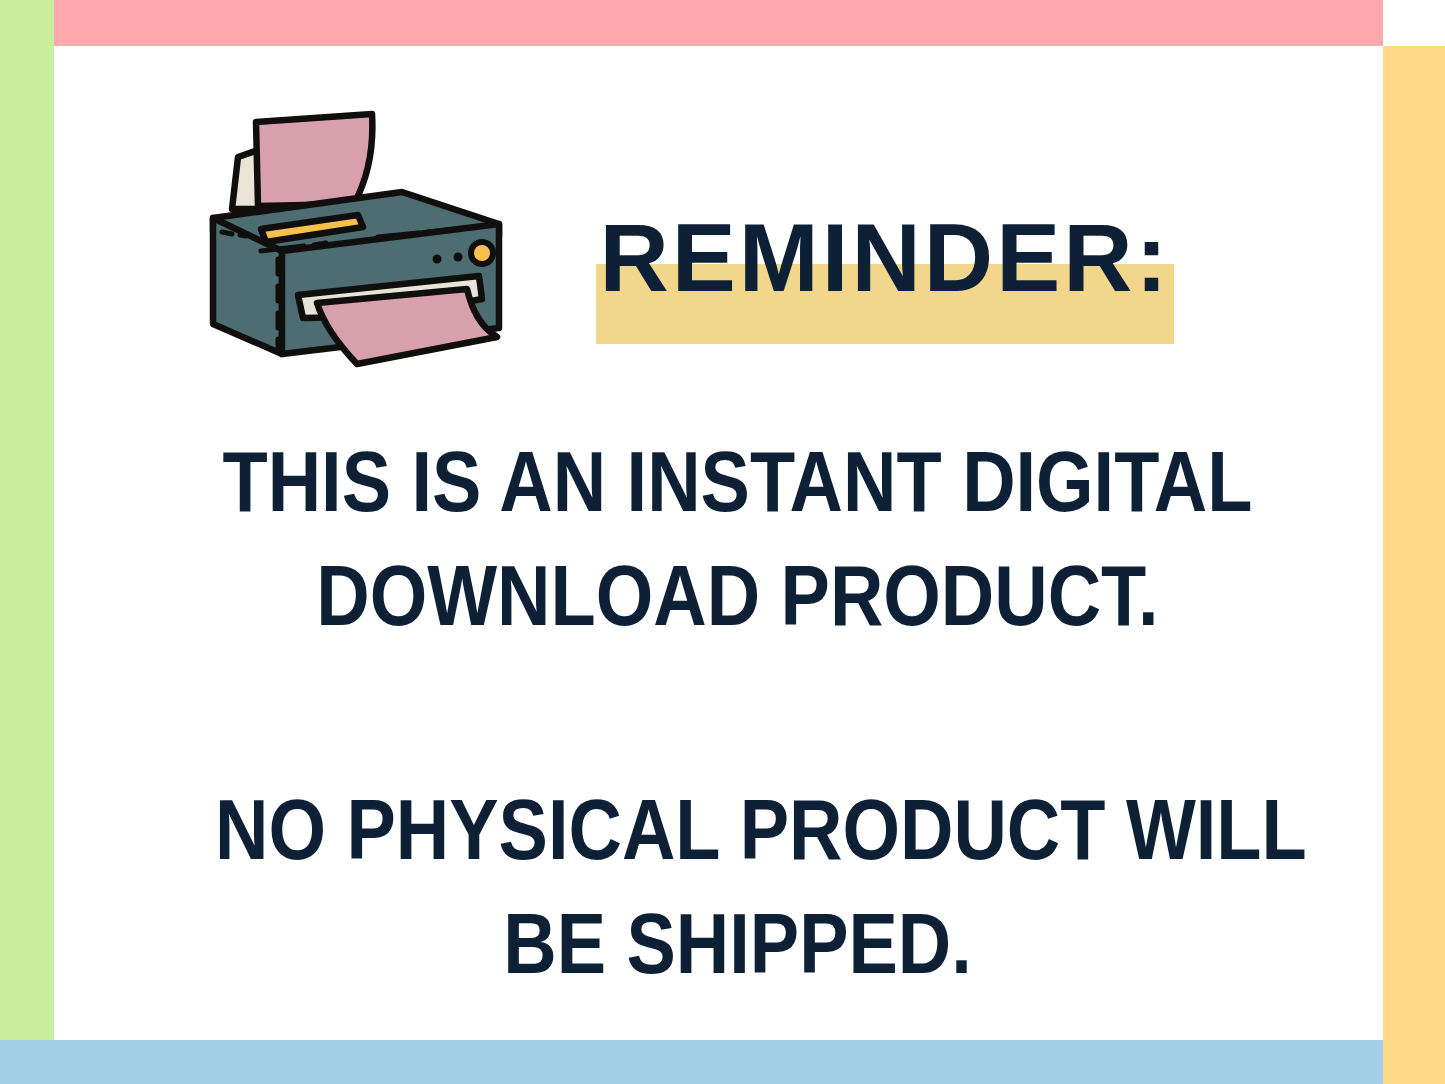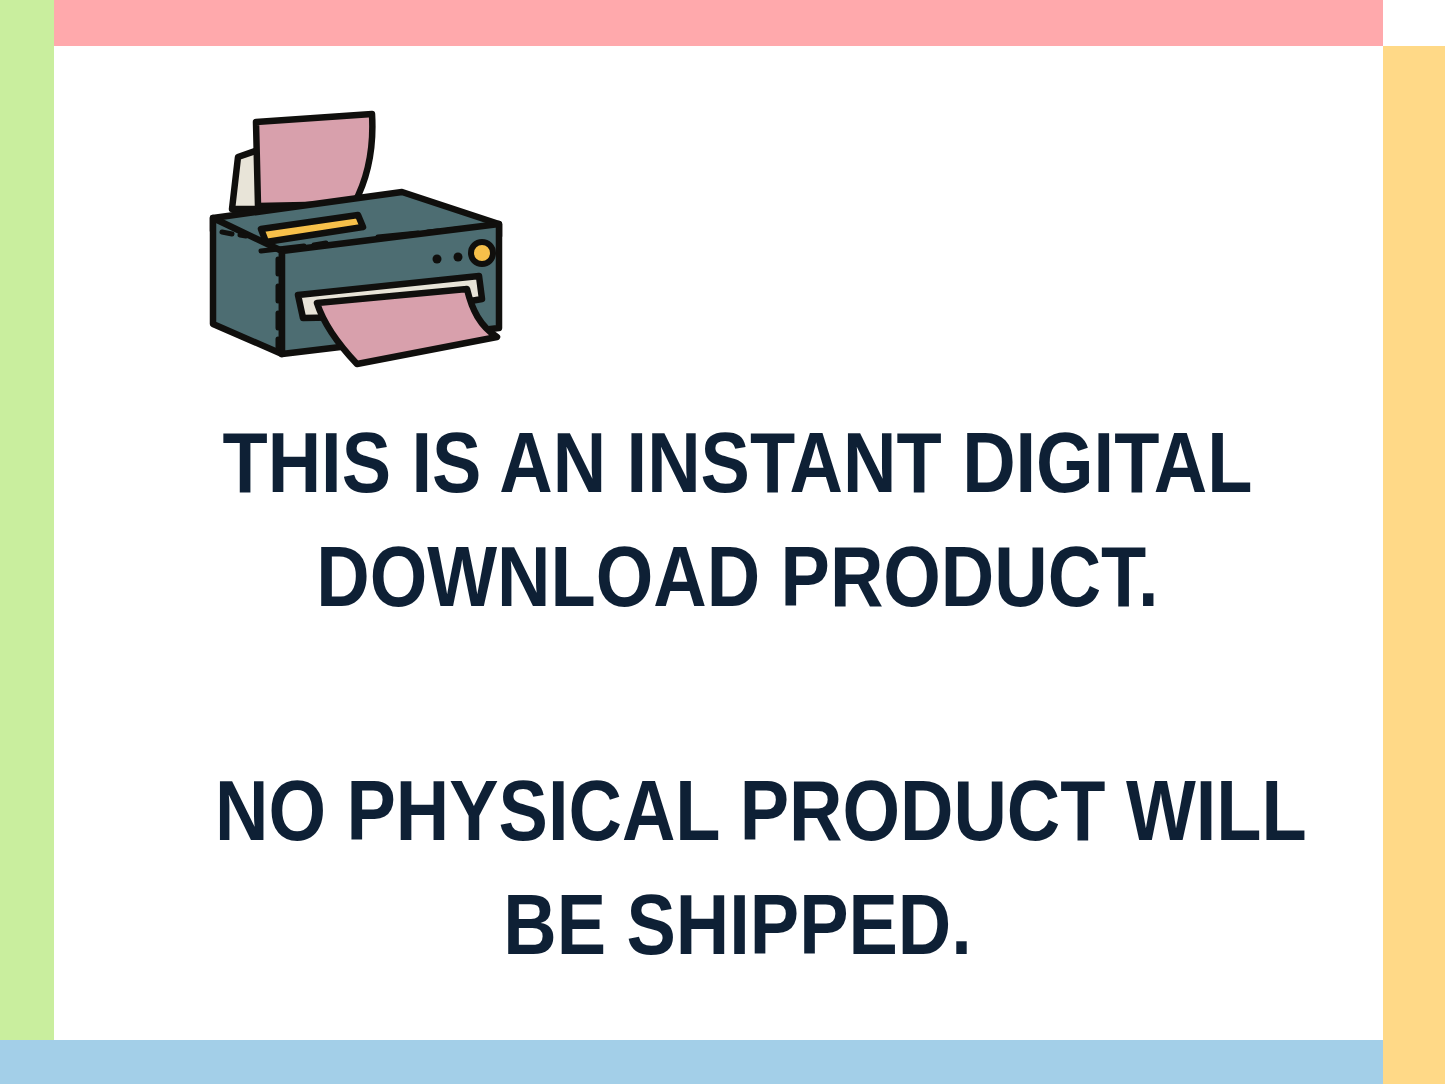--- a/index.html
+++ b/index.html
@@ -91,21 +91,21 @@
     line-height: 106px;
     letter-spacing: 3px;
     color: #0e2035;
     white-space: nowrap;
   }
 
   
   .body-copy {
     position: absolute;
     left: 130px;
-    top: 405px;
+    top: 424px;
     width: 1215px;
     text-align: center;
     color: #0e2035;
   }
   .copy-line {
     font-family: "Liberation Sans Narrow", "Liberation Sans", sans-serif;
     font-weight: bold;
     font-size: 86px;
     line-height: 114px;
     letter-spacing: 0px;
@@ -161,20 +161,24 @@
         <path d="M242 136 L252 135"></path>
         <path d="M262 134 L272 133"></path>
       </g>
 
       <circle cx="251" cy="163" r="4.5" fill="#100f0d"></circle>
       <circle cx="272" cy="161" r="4.5" fill="#100f0d"></circle>
       <circle cx="296" cy="157" r="11" fill="#f7c04a" stroke="#100f0d" stroke-width="6"></circle>
     </svg>
   </div>
 
+  <div class="heading-wrap">
+    <div class="heading-highlight"></div>
+    <div class="heading-text">REMINDER:</div>
+  </div>
 
   <div class="body-copy">
     <div class="copy-line">THIS IS AN INSTANT DIGITAL</div>
     <div class="copy-line">DOWNLOAD PRODUCT.</div>
     <div class="copy-gap"></div>
     <div class="copy-line">NO PHYSICAL PRODUCT WILL</div>
     <div class="copy-line">BE SHIPPED.</div>
   </div>
 
 </div>

